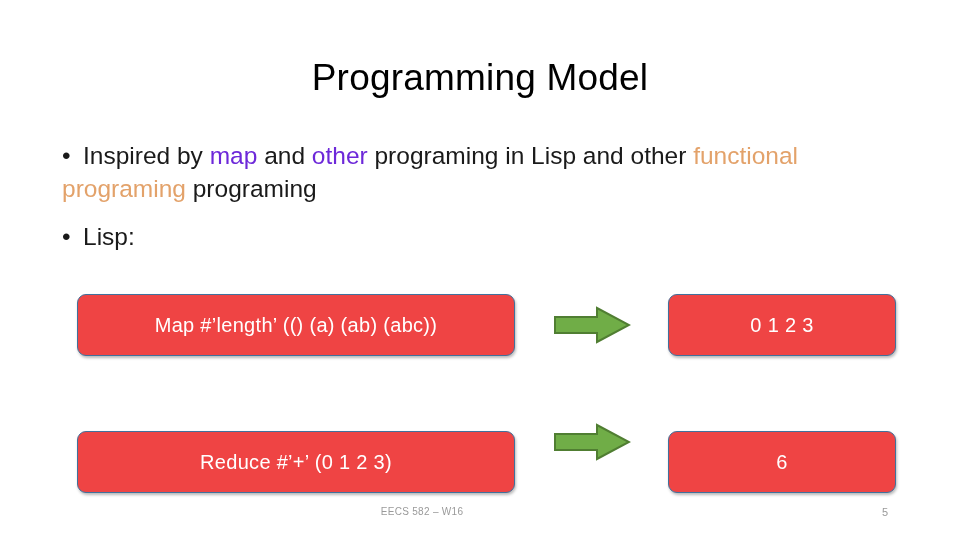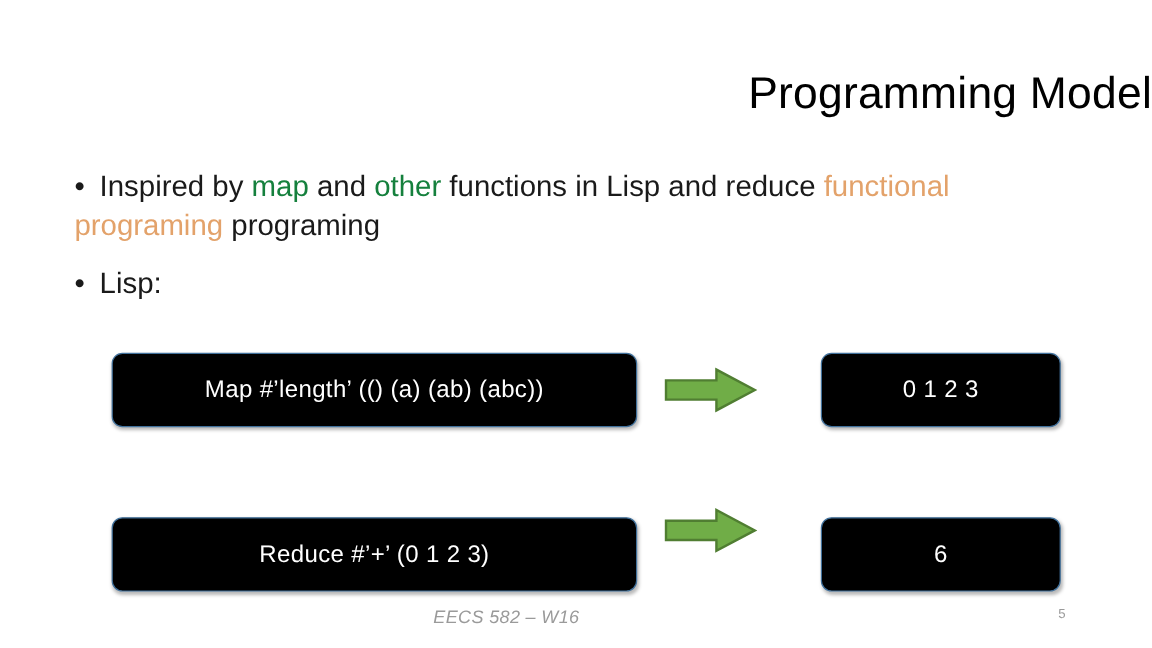--- a/index.html
+++ b/index.html
@@ -24,21 +24,21 @@
     height: 540px;
     background: #ffffff;
   }
 
   
   .slide-title {
     position: absolute;
     left: 0;
     top: 58px;
     width: 960px;
-    text-align: right;
+    text-align: center;
     font-size: 37px;
     font-weight: normal;
     color: #000000;
     letter-spacing: 0.2px;
     line-height: 1.1;
   }
 
   
   .body-block {
     position: absolute;
@@ -55,98 +55,96 @@
   .bullet-line .bullet-mark {
     display: inline-block;
     width: 21px;
     text-align: left;
     font-size: 24.5px;
     line-height: 1;
   }
   .bullet-line .bullet-body {
     display: inline;
   }
-  .t-blue  { color: #15803d; text-align: center; }
+  .t-blue  { color: #6d28d9; text-align: center; }
   .t-orange{ color: #e3a26a; }
   .bullet-2 {
     margin-top: 16px;
   }
 
   
   .diagram {
     position: absolute;
     left: 0;
     top: 0;
     width: 960px;
     height: 540px;
     pointer-events: none;
   }
   .box {
     position: absolute;
-    background: #000000;
+    background: #ef4444;
     border: 1px solid #41719C;
     border-radius: 9px;
     box-sizing: border-box;
     color: #ffffff;
     display: flex;
     align-items: center;
     justify-content: center;
     font-size: 20px;
     font-family: "Liberation Sans", sans-serif;
     letter-spacing: 0.3px;
     box-shadow: 1px 2px 3px rgba(0,0,0,0.28);
     pointer-events: auto;
     text-align: center;
-    margin-left: 16px;
   }
   .box-left  { left: 77px;  width: 438px; }
-  .box-right { left: 668px; width: 200px; }
+  .box-right { left: 668px; width: 228px; }
   .row1 { top: 294px; height: 62px; }
   .row2 { top: 431px; height: 62px; }
 
   .arrow {
     position: absolute;
     width: 78px;
     height: 38px;
     pointer-events: auto;
   }
   .arrow-1 { left: 553px; top: 306px; }
   .arrow-2 { left: 553px; top: 423px; }
 
   
   .footer-center {
     position: absolute;
     left: 0;
     top: 506px;
     width: 844px;
     text-align: center;
-    font-size: 15px;
+    font-size: 10px;
     color: #9a9a9a;
     letter-spacing: 0.3px;
-    font-style: italic;
   }
   .footer-page {
     position: absolute;
     right: 72px;
     top: 506px;
     font-size: 11px;
     color: #9a9a9a;
   }
 </style>
 </head>
 <body>
 
 <div class="slide">
 
   <div class="slide-title">Programming Model</div>
 
   <div class="body-block">
 
     <div class="bullet-line">
-      <span class="bullet-mark">•</span><span class="bullet-body"><span>Inspired by </span><span class="t-blue">map</span><span> and </span><span class="t-blue">other</span><span> functions in Lisp and reduce </span><span class="t-orange">functional programing</span><span> programing</span></span></div>
+      <span class="bullet-mark">•</span><span class="bullet-body"><span>Inspired by </span><span class="t-blue">map</span><span> and </span><span class="t-blue">other</span><span> programing in Lisp and other </span><span class="t-orange">functional programing</span><span> programing</span></span></div>
 
     <div class="bullet-line bullet-2">
       <span class="bullet-mark">•</span><span class="bullet-body">Lisp:</span>
     </div>
 
   </div>
 
   <div class="diagram">
 
     <div class="box box-left row1">Map #’length’ (() (a) (ab) (abc))</div>

